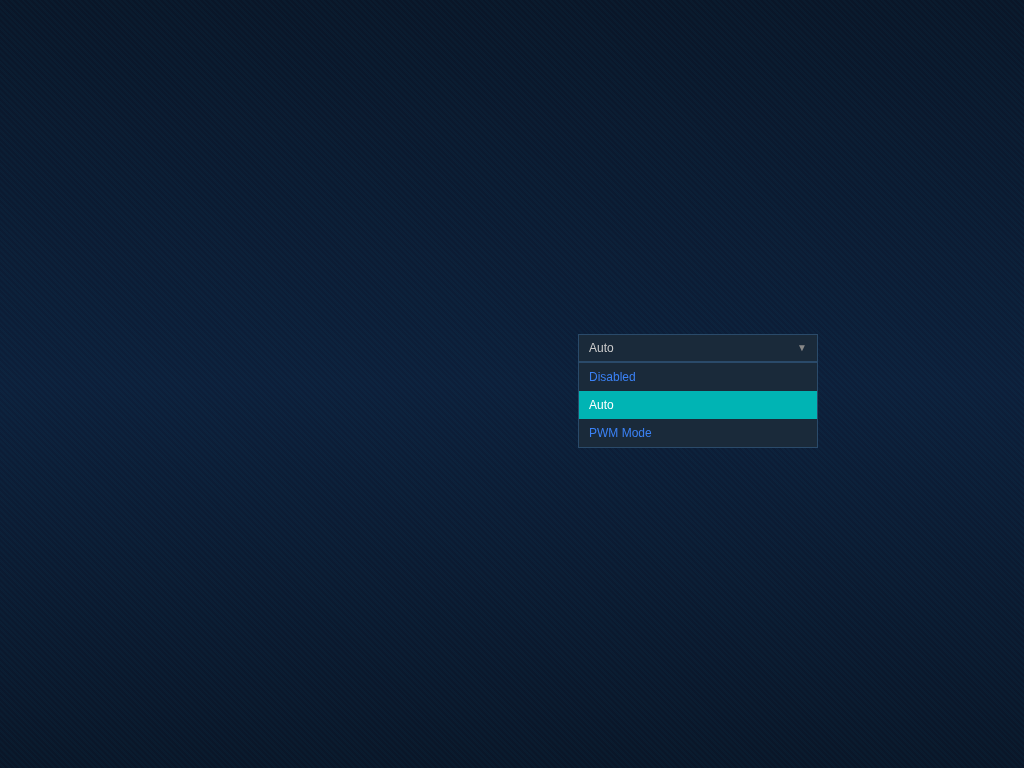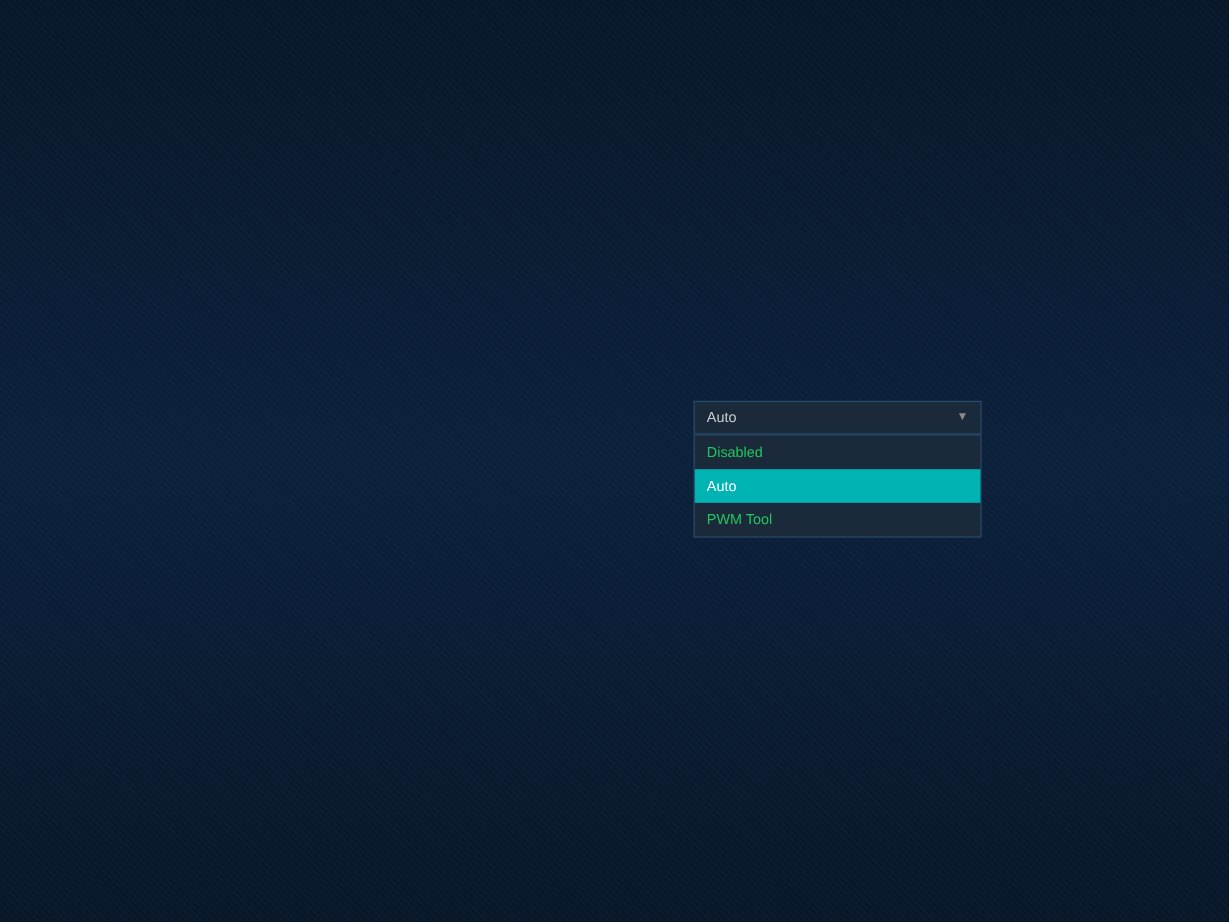--- a/index.html
+++ b/index.html
@@ -252,21 +252,21 @@
       left: 0;
       width: 100%;
       background: #1a2a3a;
       border: 1px solid #2a4a6a;
       z-index: 100;
     }
 
     .dropdown-option {
       padding: 7px 10px;
       font-size: 12px;
-      color: #22c55e;
+      color: #3b82f6;
       cursor: pointer;
     }
 
     .dropdown-option.selected {
       background: #00b4b4;
       color: #fff;
     }
 
     
     .separator {
@@ -540,21 +540,21 @@
       <div class="setting-row highlighted">
         <span class="setting-label">Chassis Fan 2 Q-Fan Control</span>
         <div class="setting-control dropdown-container">
           <button class="dropdown-open-btn">
             <span>Auto</span>
             <span class="dropdown-arrow">▼</span>
           </button>
           <div class="dropdown-menu">
             <div class="dropdown-option">Disabled</div>
             <div class="dropdown-option selected">Auto</div>
-            <div class="dropdown-option">PWM Tool</div>
+            <div class="dropdown-option">PWM Mode</div>
           </div>
         </div>
       </div>
 
       <div class="setting-row" style="height: 42px;">
         <span class="setting-label">Chassis Fan 2 Q-Fan Source</span>
         <div class="setting-control"></div>
       </div>
 
       <div class="setting-row" style="height: 42px;">

